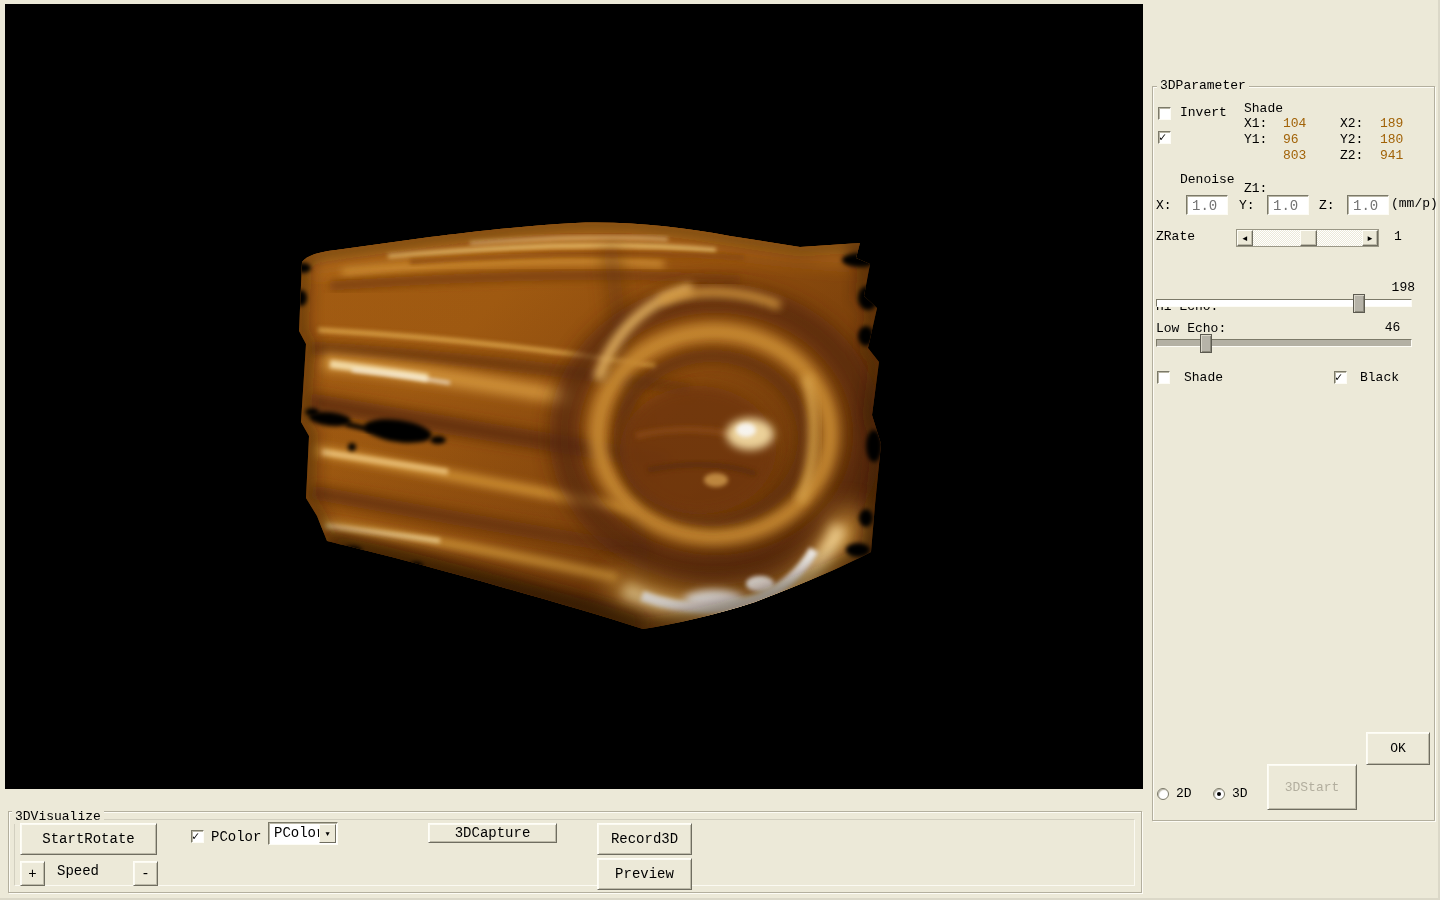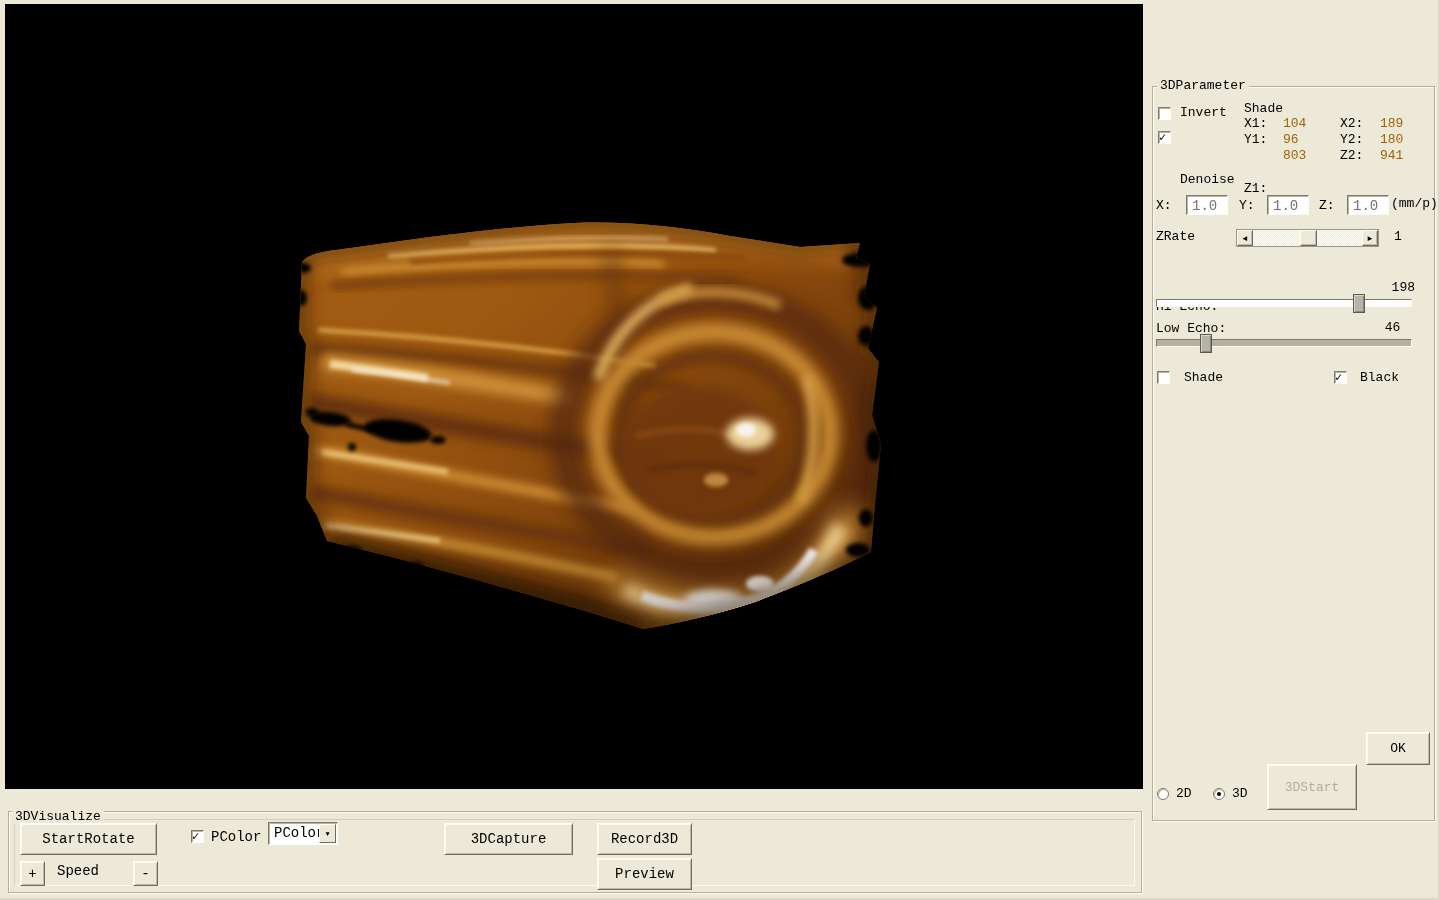--- a/index.html
+++ b/index.html
@@ -331,18 +331,18 @@
 
 <div class="combo" style="left:268px; top:822px; width:70px; height:23px;">
   <span class="combo-text">PColor</span>
   <span class="combo-btn">▼</span>
 </div>
 
 <div class="btn abs" style="left:20px; top:861px; width:25px; height:25px;">+</div>
 <div class="lbl abs" style="left:57px; top:864px; font-size:14px;">Speed</div>
 <div class="btn abs" style="left:133px; top:861px; width:25px; height:25px;">-</div>
 
-<div class="btn abs" style="left:444px; top:823px; width:129px; height:32px;text-align:right;">3DCapture</div>
+<div class="btn abs" style="left:428px; top:823px; width:129px; height:20px;text-align:right;">3DCapture</div>
 <div class="btn abs" style="left:597px; top:823px; width:95px; height:32px;">Record3D</div>
 <div class="btn abs" style="left:597px; top:858px; width:95px; height:32px;">Preview</div>
 
 <div class="abs win-edge-r"></div>
 <div class="abs win-edge-b"></div>
 
 </body></html>

